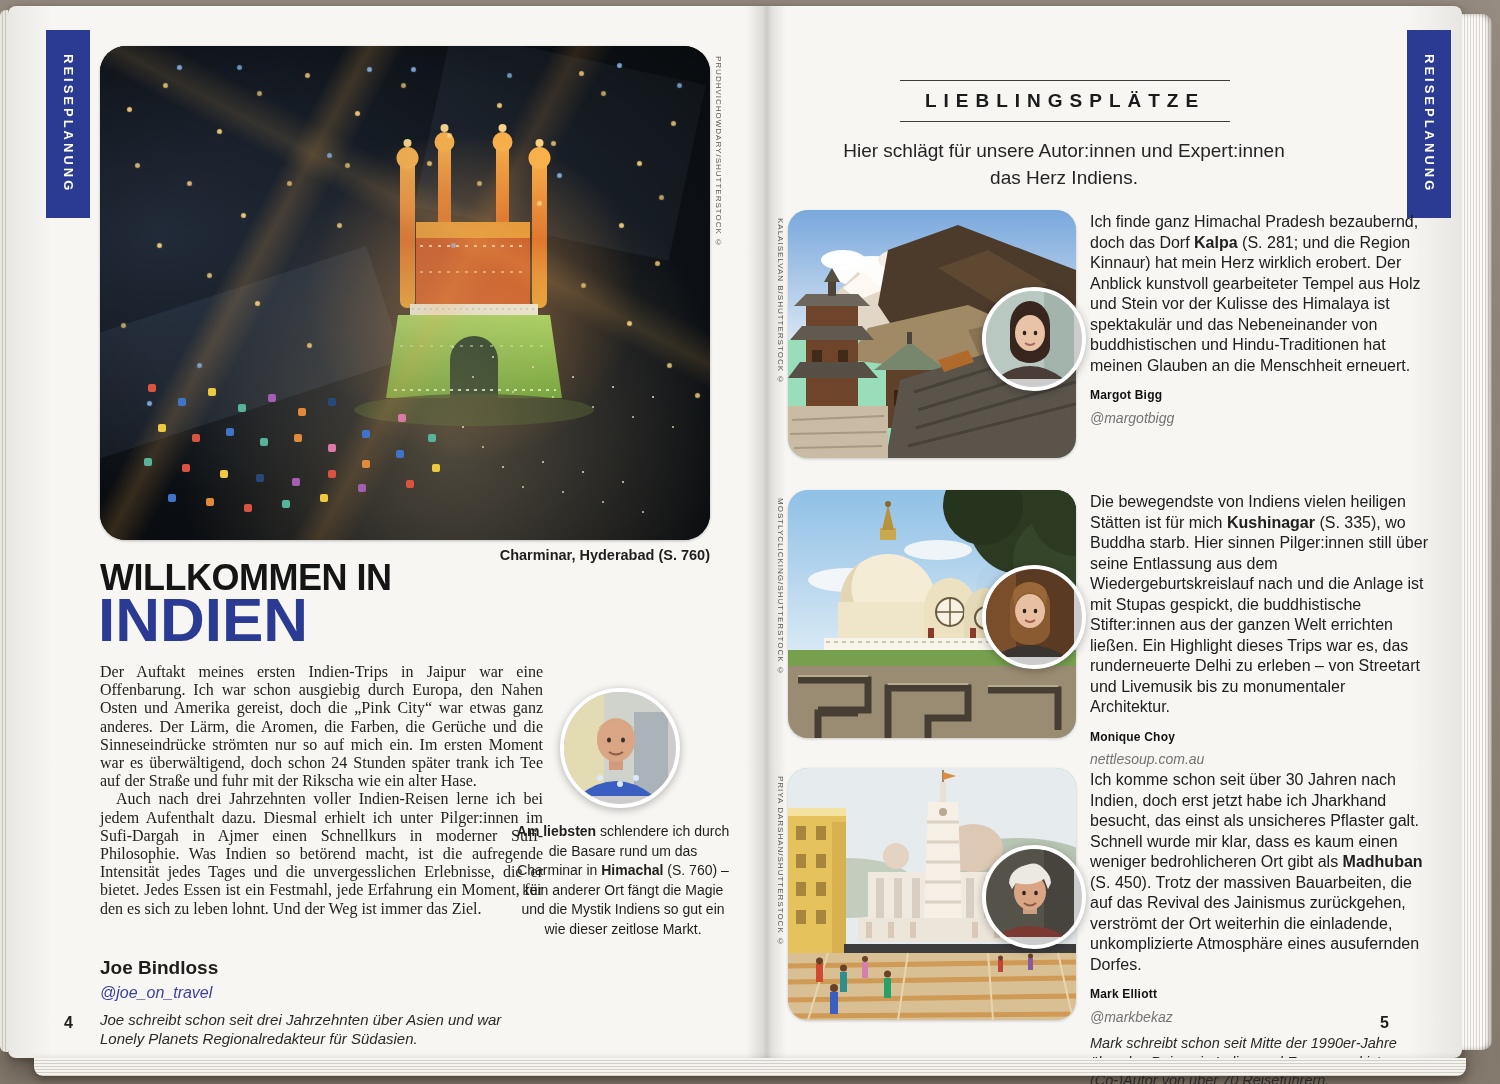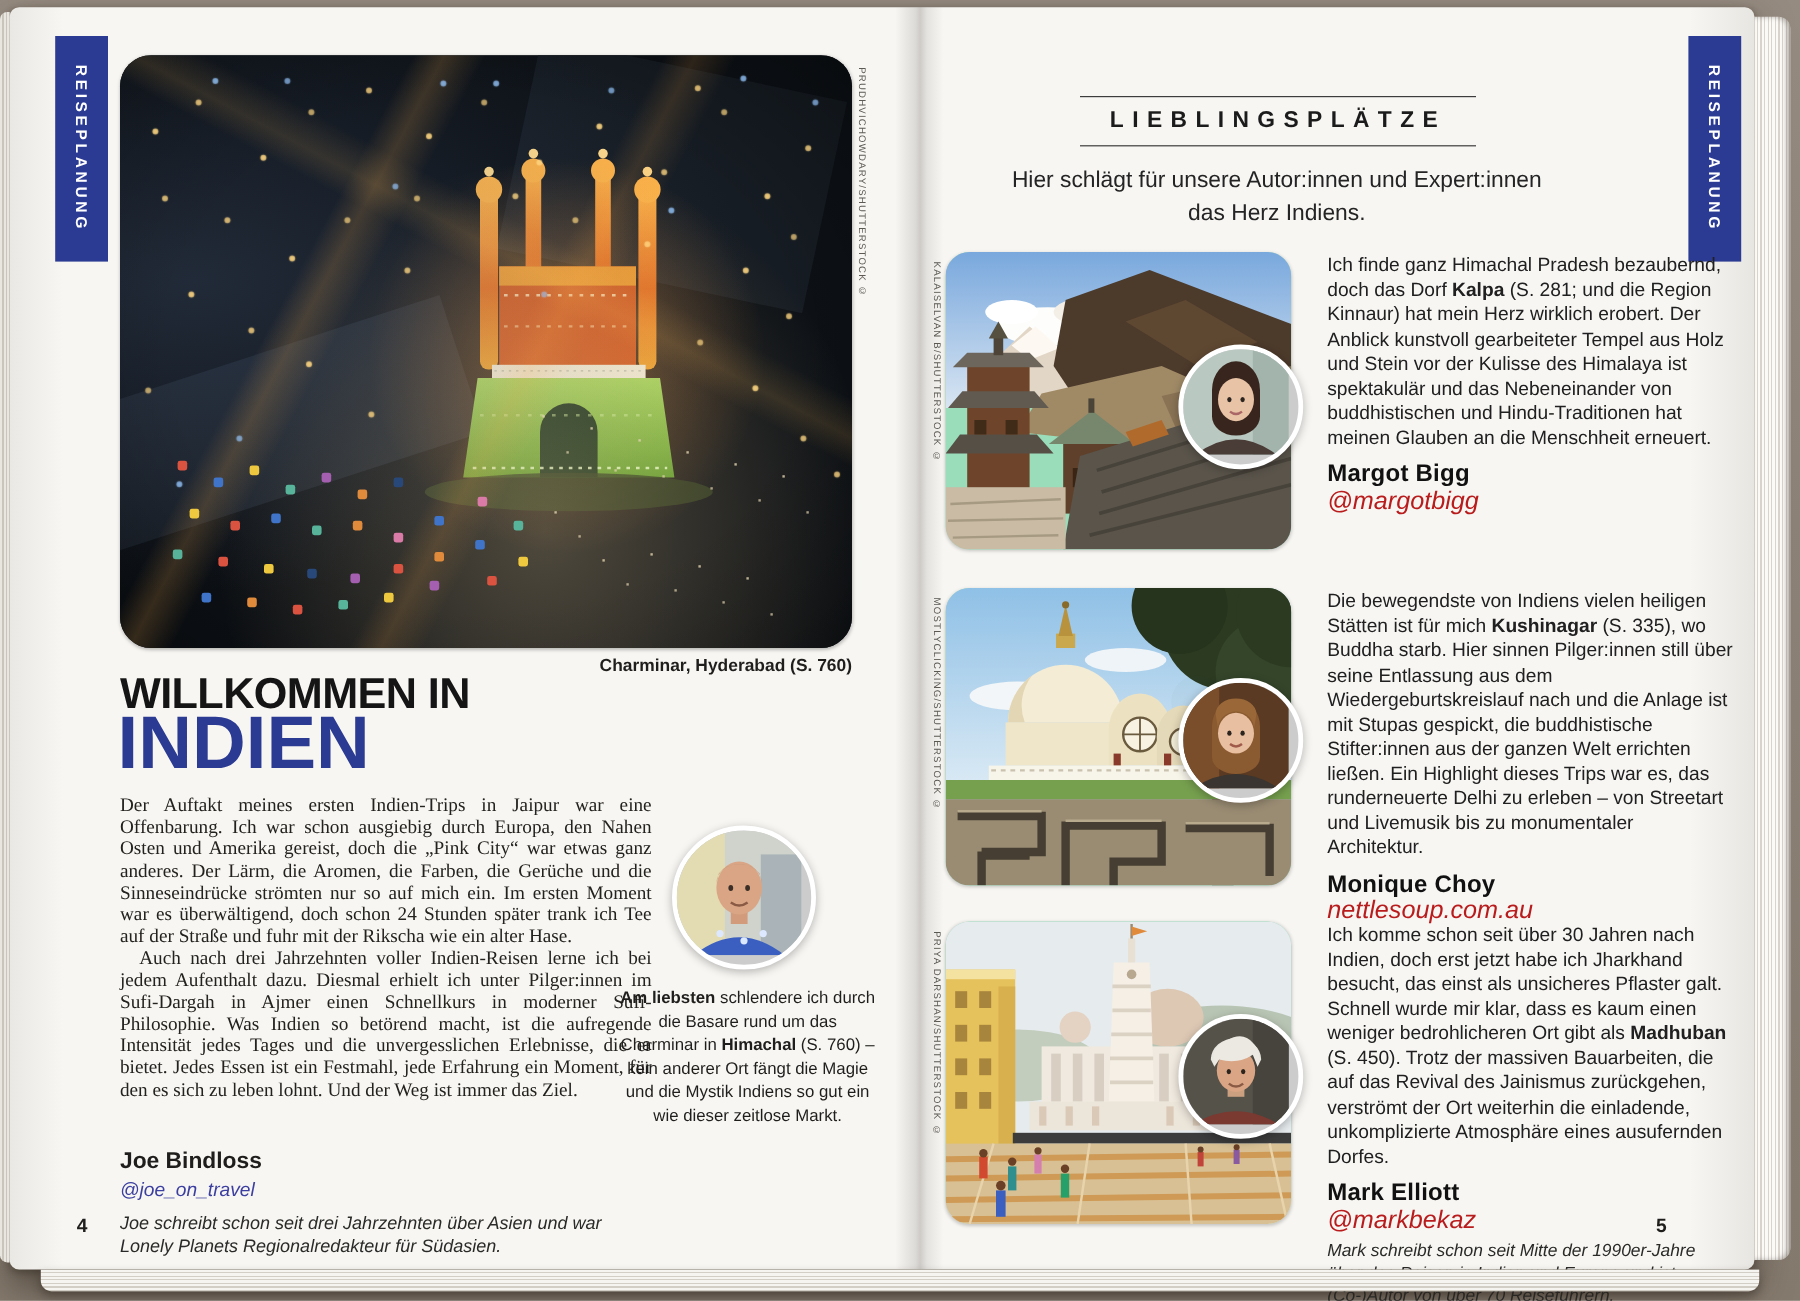--- a/index.html
+++ b/index.html
@@ -133,24 +133,24 @@
 
   
   #rp-header{left:892px;top:74px;width:330px;text-align:center;}
   #rp-header .rule{border-top:1.5px solid #3c3c3c;height:0;}
   #rp-header .hd{margin:9px 0;font-size:19px;font-weight:bold;letter-spacing:7px;color:#1b1b1b;}
   #rp-intro{left:828px;top:131px;width:456px;text-align:center;font-size:19px;line-height:27px;color:#242424;}
 
   .entry-photo{width:288px;height:248px;border-radius:20px;overflow:hidden;background:#9db;box-shadow:0 1px 3px rgba(0,0,0,.2);}
   .entry-photo svg{display:block;}
   .entry-avatar{width:96px;height:96px;}
-  .entry-text{width:338px;font-size:16px;line-height:20.5px;color:#202020;margin-left:16px;}
+  .entry-text{width:338px;font-size:16px;line-height:20.5px;color:#202020;}
   .entry-text p{margin:0 0 9px;}
-  .entry-text h3{margin:0 0 2px;font-size:20px;letter-spacing:.2px;color:#111;}
-  .entry-handle{font-style:italic;color:#b91c1c;font-size:21px;margin-bottom:7px;}
+  .entry-text h3{margin:0 0 2px;font-size:12px;letter-spacing:.2px;color:#111;}
+  .entry-handle{font-style:italic;color:#737373;font-size:14px;margin-bottom:7px;}
   .entry-bio{font-style:italic;font-size:14.5px;line-height:18.5px;color:#2a2a28;}
   #pagenum-right{left:1372px;top:1008px;font-size:16px;font-weight:bold;}
 </style>
 </head>
 <body>
 
 <div id="spread">
   <div class="page-shade-l"></div>
   <div class="page-shade-r"></div>
 

